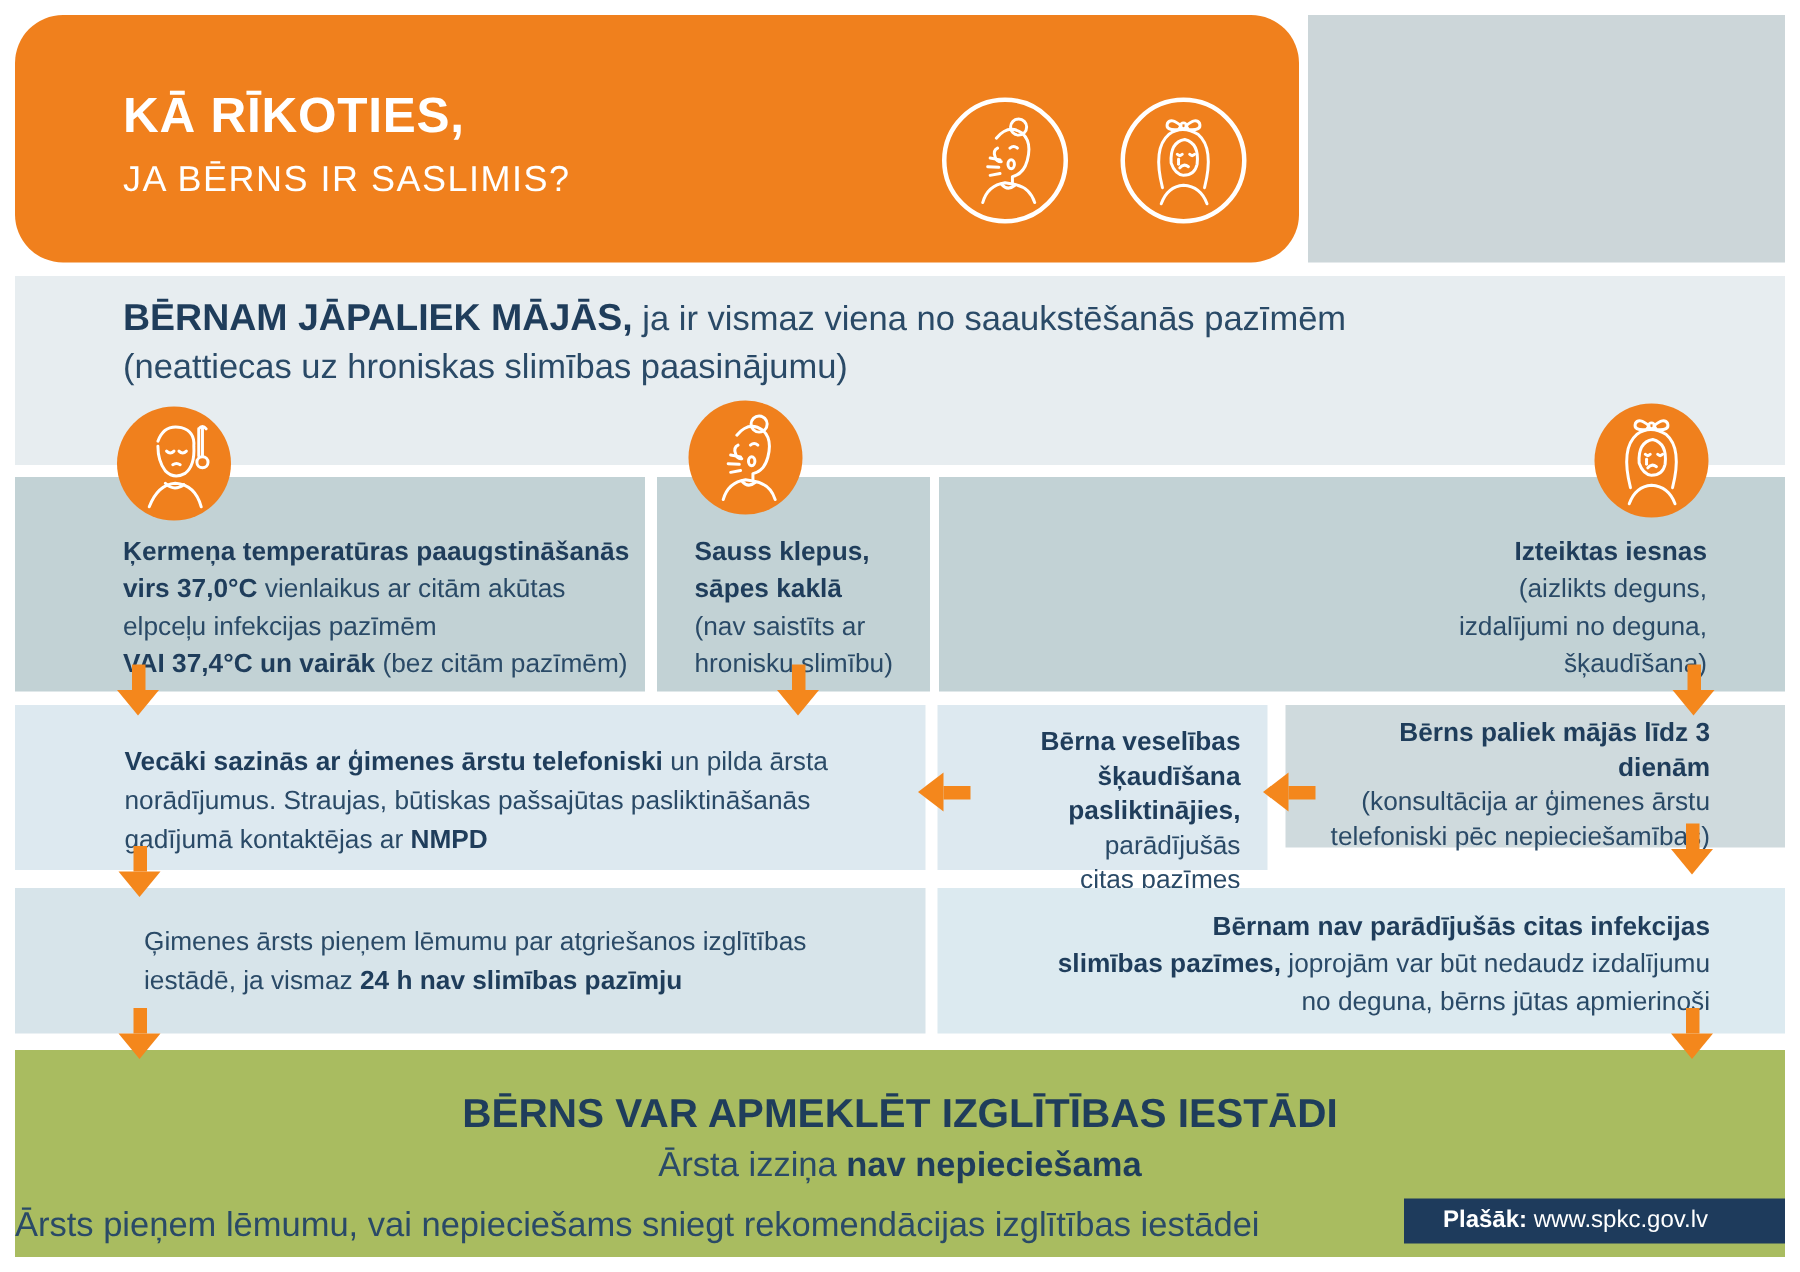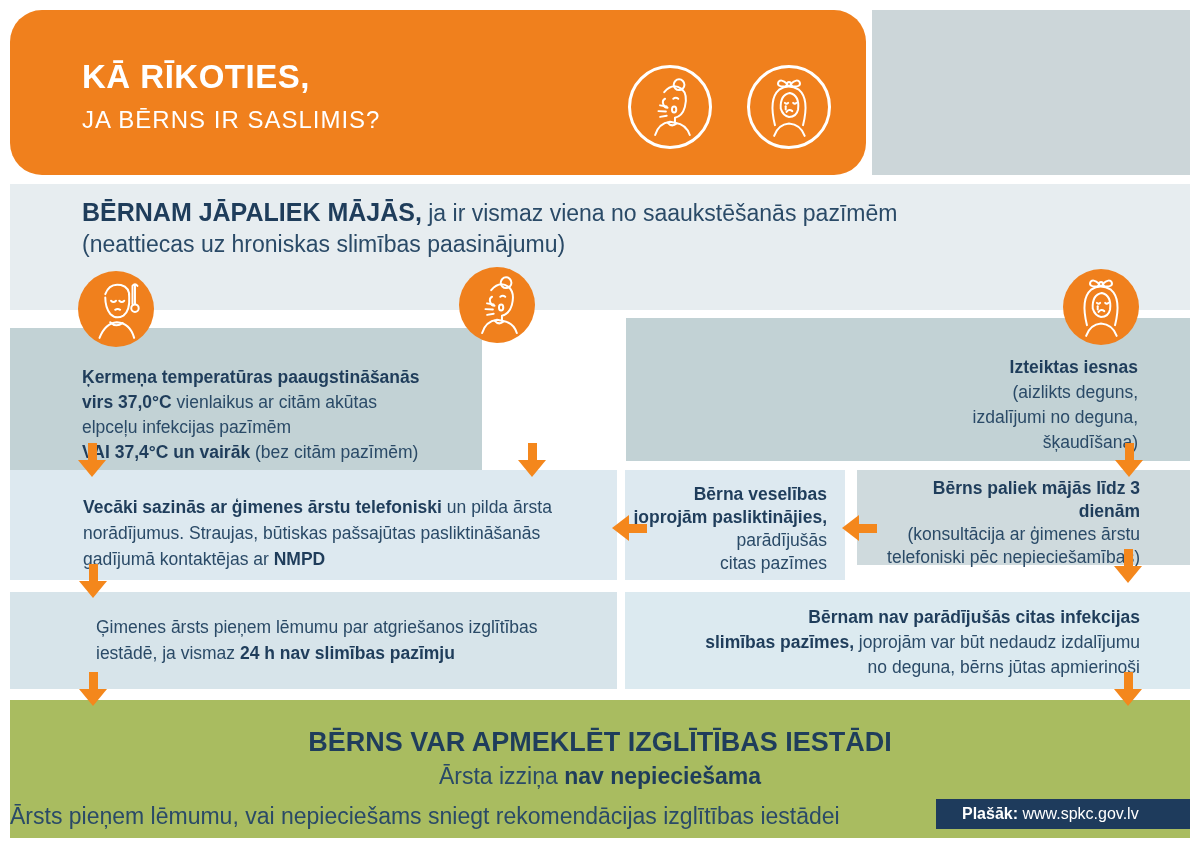--- a/index.html
+++ b/index.html
@@ -31,21 +31,21 @@
   .ocirc{width:76px;height:76px;background:var(--orange);border-radius:50%;display:flex;align-items:center;justify-content:center;z-index:3;}
   .icon-svg{width:66px;height:66px;stroke:#fff;fill:none;stroke-width:2.4;stroke-linecap:round;stroke-linejoin:round;}
   
   .band{left:10px;top:184px;width:1180px;height:126px;background:var(--band);padding-left:48px;}
   .i1{left:72px;top:14px;font-size:23px;color:var(--body);}
   .i1 b{font-size:25px;font-weight:800;color:var(--navy);}
   .i2{left:72px;top:47px;font-size:23px;color:var(--body);}
   
   .bx{position:absolute;font-size:17.5px;line-height:25px;color:var(--body);}
   .bx b{color:var(--navy);}
-  .bx-temp{left:10px;top:328px;width:472px;height:143px;background:var(--row1);padding:37px 0 0 72px;}
+  .bx-temp{left:10px;top:318px;width:420px;height:143px;background:var(--row1);padding:37px 0 0 72px;}
   .bx-cough{left:438px;top:318px;width:182px;height:143px;background:var(--row1);padding:37px 0 0 25px;}
   .bx-nose{left:626px;top:318px;width:564px;height:143px;background:var(--row1);padding:37px 52px 0 0;text-align:right;}
   .bx-contact{left:10px;top:470px;width:607px;height:110px;background:var(--row2l);padding:24px 0 0 73px;line-height:26px;}
   .bx-worsen{left:625px;top:470px;width:220px;height:110px;background:var(--row2l);padding:13px 18px 0 0;text-align:right;line-height:23px;}
   .bx-stayhome{left:857px;top:470px;width:333px;height:95px;background:var(--row2r);padding:7px 50px 0 0;text-align:right;line-height:23px;}
   .bx-decision{left:10px;top:592px;width:607px;height:97px;background:var(--row3l);padding:22px 0 0 86px;line-height:26px;}
   .bx-nosymptoms{left:625px;top:592px;width:565px;height:97px;background:var(--row3r);padding:13px 50px 0 0;text-align:right;line-height:25px;}
   
   .green{left:10px;top:700px;width:1180px;height:138px;background:var(--green);}
   .g1{left:0;top:27px;width:100%;text-align:center;font-size:27px;font-weight:800;color:var(--navy);}
@@ -109,20 +109,26 @@
     <div class="abs i2">(neattiecas uz hroniskas slimības paasinājumu)</div>
   </div>
 
   <div class="bx bx-temp">
     <div><b>Ķermeņa temperatūras paaugstināšanās</b></div>
     <div><b>virs 37,0°C</b><span> vienlaikus ar citām akūtas</span></div>
     <div>elpceļu infekcijas pazīmēm</div>
     <div><b>VAI 37,4°C un vairāk</b><span> (bez citām pazīmēm)</span></div>
   </div>
 
+  <div class="bx bx-cough">
+    <div><b>Sauss klepus,</b></div>
+    <div><b>sāpes kaklā</b></div>
+    <div>(nav saistīts ar</div>
+    <div>hronisku slimību)</div>
+  </div>
 
   <div class="bx bx-nose">
     <div><b>Izteiktas iesnas</b></div>
     <div>(aizlikts deguns,</div>
     <div>izdalījumi no deguna,</div>
     <div>šķaudīšana)</div>
   </div>
 
   <div class="abs ocirc" style="left:78px;top:271px;">
     <svg class="icon-svg" viewBox="0 0 80 80">
@@ -162,21 +168,21 @@
   </div>
 
   <div class="bx bx-contact">
     <div><b>Vecāki sazinās ar ģimenes ārstu telefoniski</b><span> un pilda ārsta</span></div>
     <div>norādījumus. Straujas, būtiskas pašsajūtas pasliktināšanās</div>
     <div><span>gadījumā kontaktējas ar </span><b>NMPD</b></div>
   </div>
 
   <div class="bx bx-worsen">
     <div><b>Bērna veselības</b></div>
-    <div><b>joprojām pasliktinājies,</b></div>
+    <div><b>šķaudīšana pasliktinājies,</b></div>
     <div>parādījušās</div>
     <div>citas pazīmes</div>
   </div>
 
   <div class="bx bx-stayhome">
     <div><b>Bērns paliek mājās līdz 3</b></div>
     <div><b>dienām</b></div>
     <div>(konsultācija ar ģimenes ārstu</div>
     <div>telefoniski pēc nepieciešamības)</div>
   </div>

